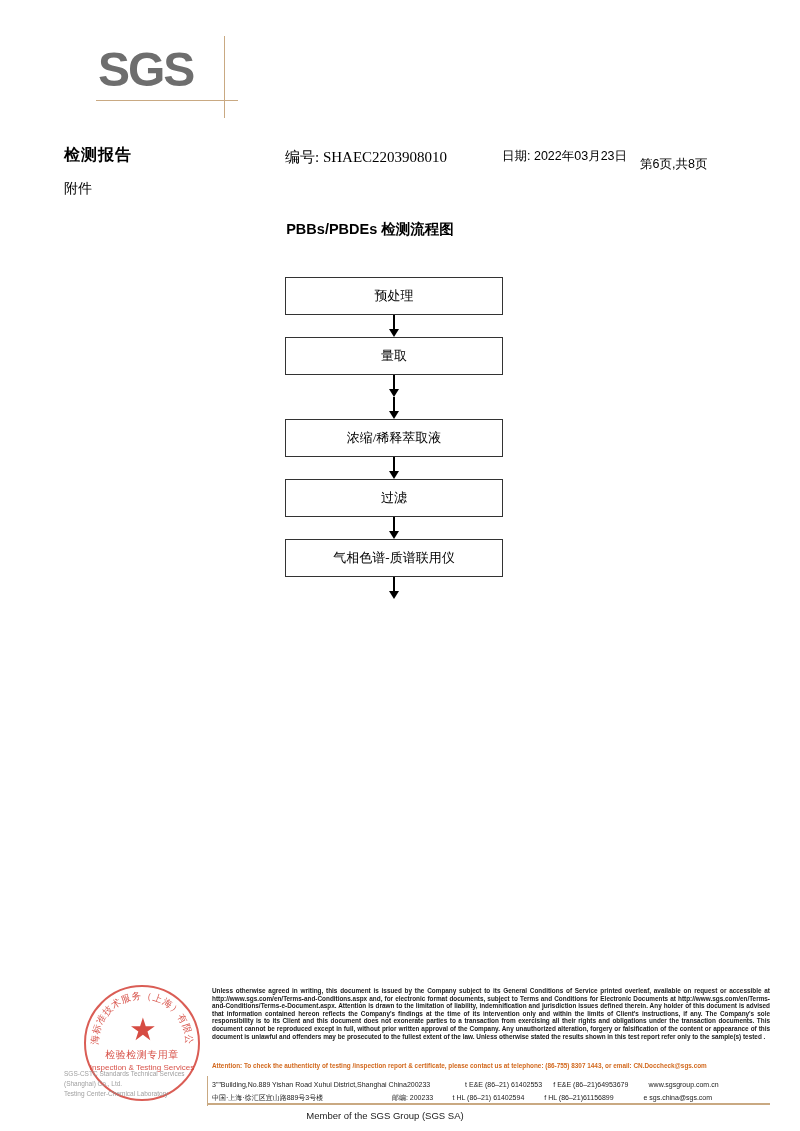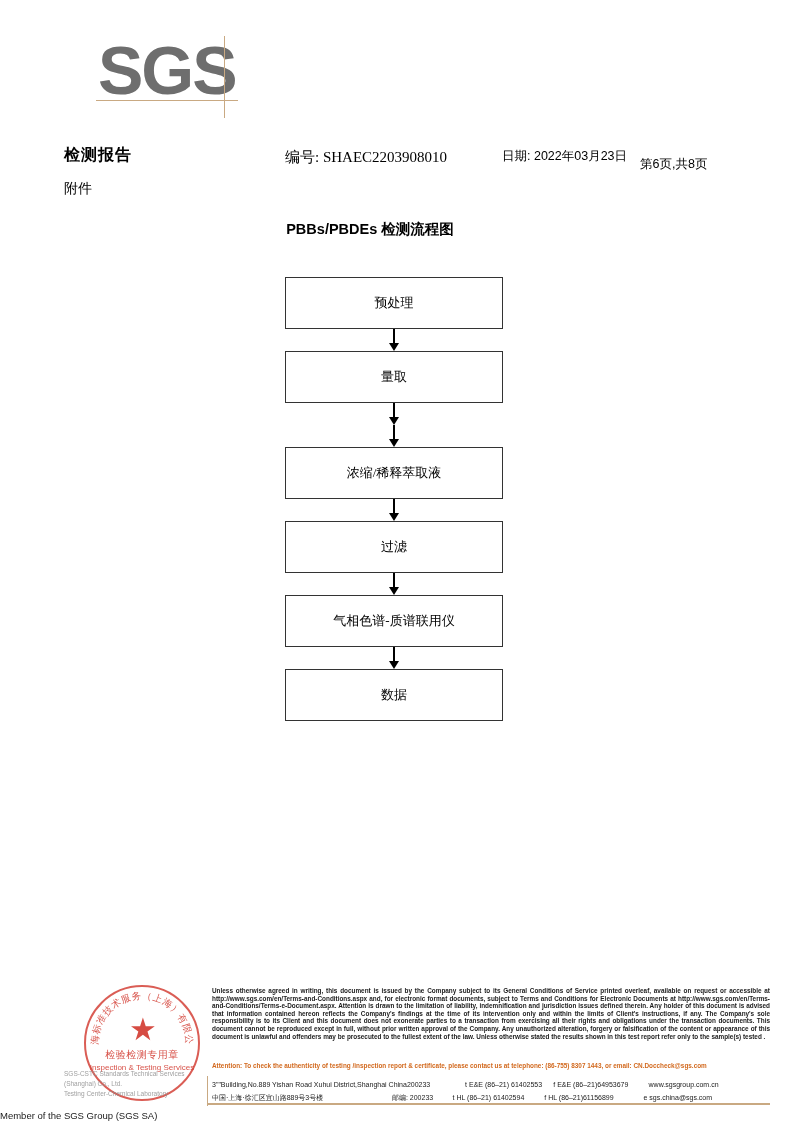--- a/index.html
+++ b/index.html
@@ -26,21 +26,21 @@
     top: 36px;
     width: 150px;
     height: 82px;
   }
   #logo-text {
     position: absolute;
     left: 0;
     top: 0;
     font-family: "Liberation Sans", sans-serif;
     font-weight: bold;
-    font-size: 68px;
+    font-size: 48px;
     line-height: 68px;
     letter-spacing: -2px;
     color: #6e6e6e;
     user-select: none;
   }
   #logo-vrule {
     position: absolute;
     left: 126px;
     top: 0px;
     width: 1px;
@@ -106,21 +106,21 @@
     left: 285px;
     top: 277px;
     width: 218px;
   }
   .flow-step {
     position: relative;
   }
   .flow-box {
     box-sizing: border-box;
     width: 218px;
-    height: 52px;
+    height: 38px;
     border: 1px solid #333333;
     background: #ffffff;
     display: flex;
     align-items: center;
     justify-content: center;
     font-size: 13px;
     font-family: "Liberation Serif", serif;
     color: #000000;
   }
   .flow-arrow {
@@ -274,21 +274,21 @@
     top: 1103px;
     width: 563px;
     height: 1.5px;
     background: #c9a982;
   }
   #member {
     position: absolute;
     left: 0;
     top: 1110px;
     width: 770px;
-    text-align: left;
+    text-align: center;
     font-size: 9.5px;
     color: #1a1a1a;
   }
 </style>
 </head>
 <body>
 
 <div id="page">
 
   <div id="logo-block">
@@ -345,23 +345,20 @@
     </div>
 
     <div class="flow-step">
       <div class="flow-box">气相色谱-质谱联用仪</div>
     </div>
     <div class="flow-arrow">
       <div class="shaft"></div>
       <div class="head"></div>
     </div>
 
-    <div class="flow-step">
-      <div class="flow-box">数据</div>
-    </div>
 
   </div>
 
   <div id="stamp">
     <div id="stamp-circle"></div>
     <svg width="116" height="116" viewBox="0 0 116 116" aria-hidden="true">
       <defs>
         <path id="arcpath" d="M 14,58 A 44,44 0 0 1 102,58" fill="none"></path>
       </defs>
       <text font-size="9.5" fill="#d2392f" opacity="0.85" font-family="'Liberation Sans', sans-serif" letter-spacing="0.6">

